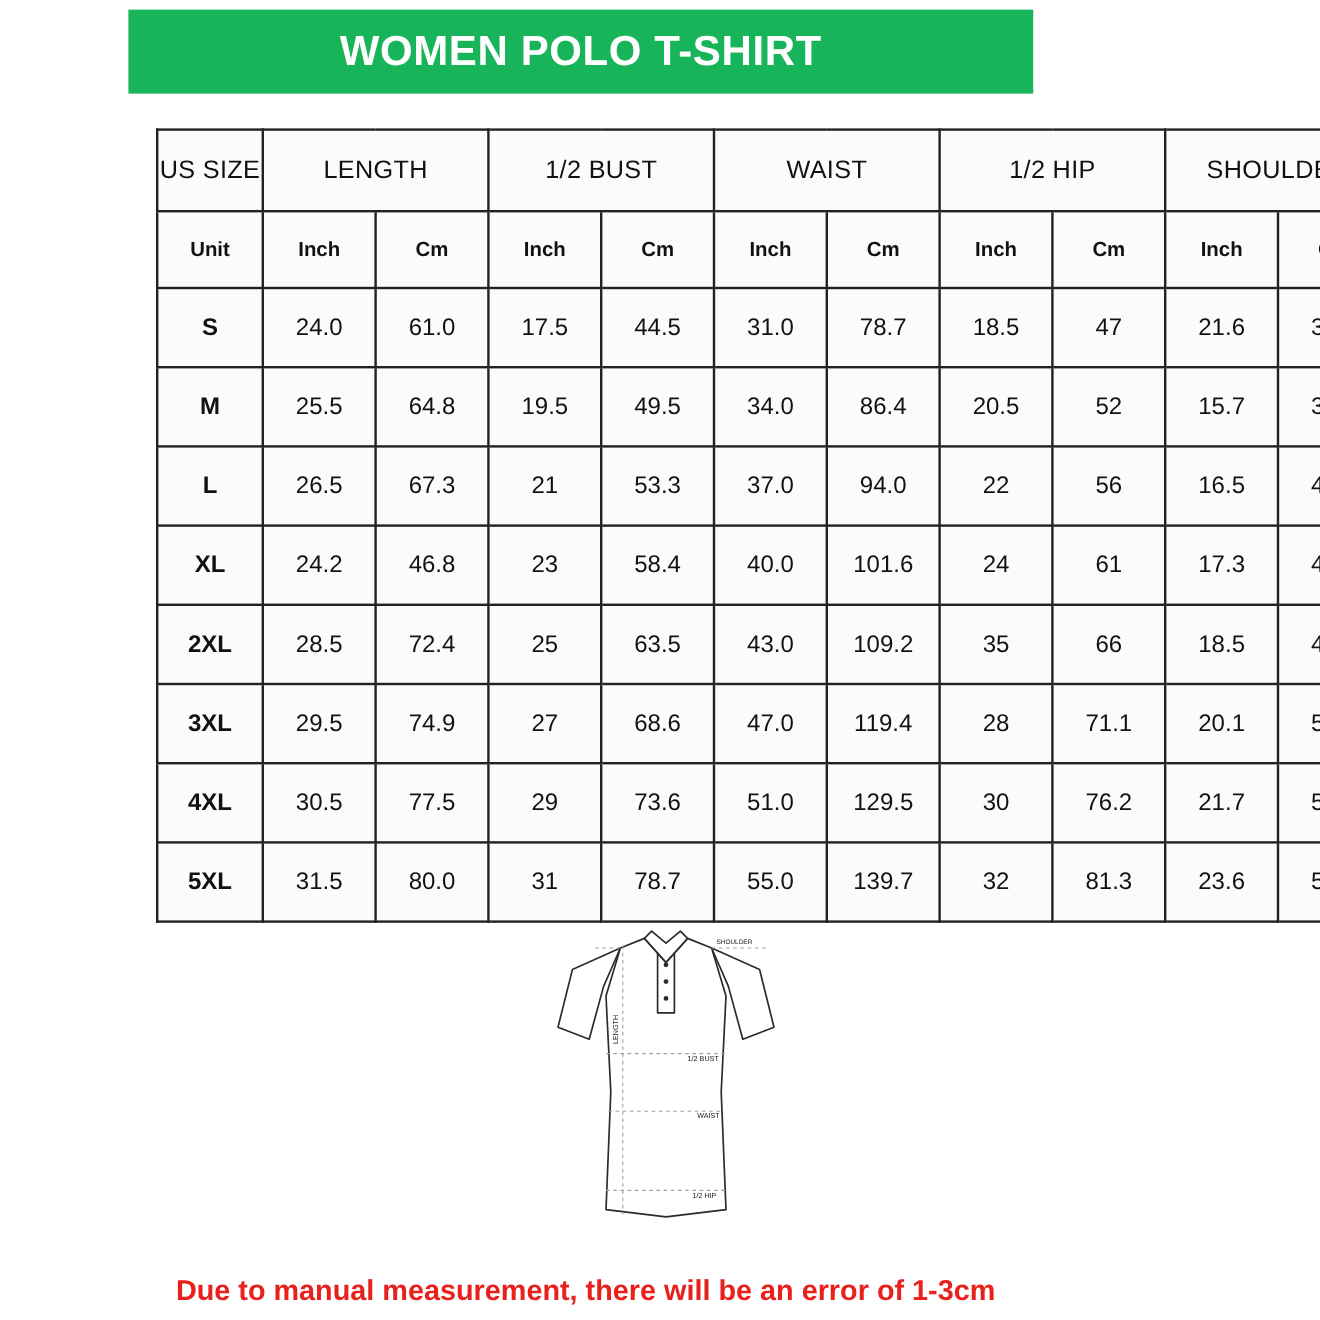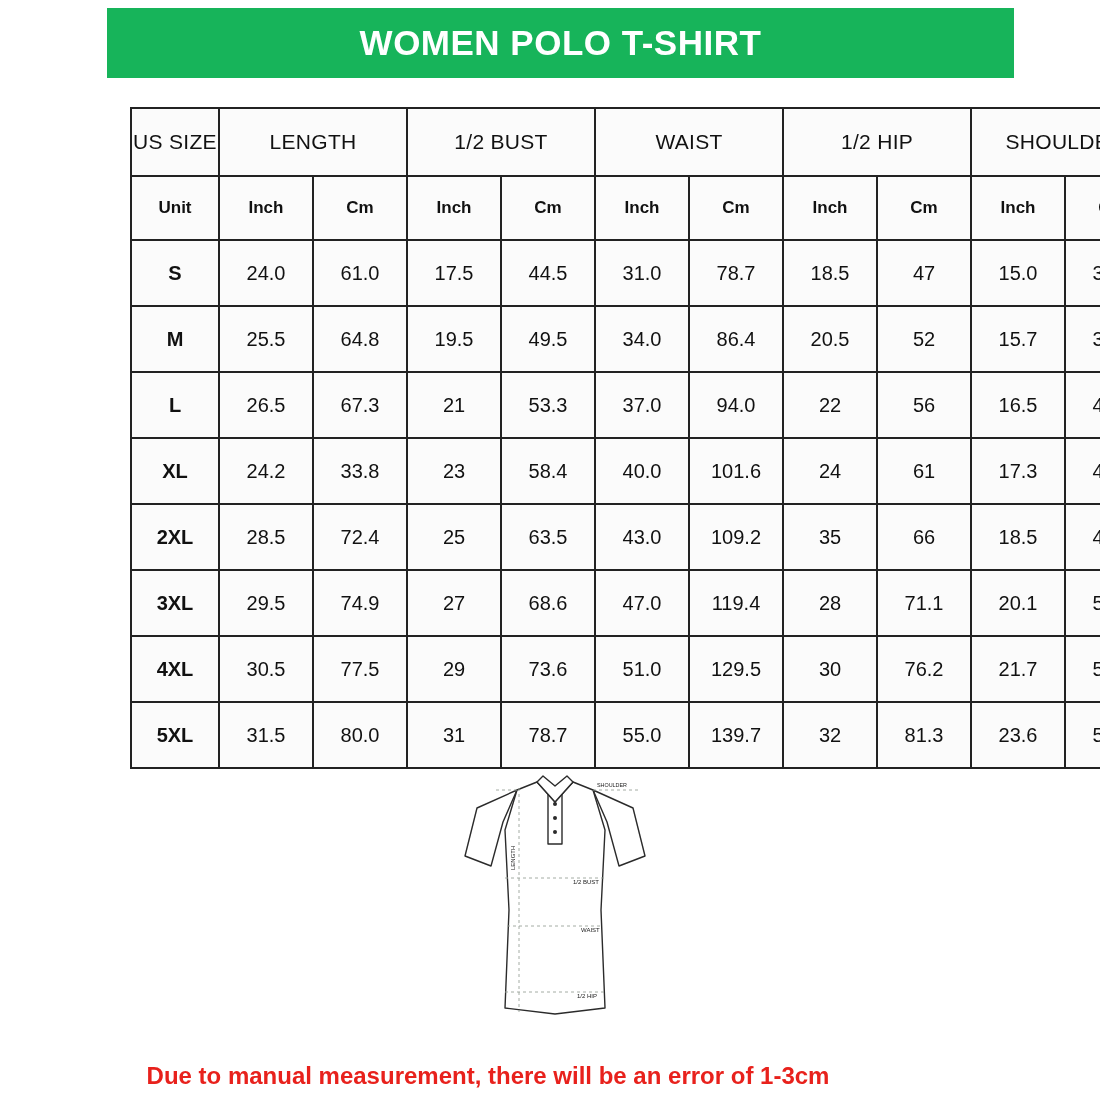--- a/index.html
+++ b/index.html
@@ -19,21 +19,21 @@
     width: 1100px;
     height: 1100px;
     box-sizing: border-box;
   }
 
   
   .banner {
     position: absolute;
     left: 107px;
     top: 8px;
-    width: 907px;
+    width: 754px;
     height: 70px;
     background: #17b45a;
     display: flex;
     align-items: center;
     justify-content: center;
   }
   .banner-title {
     color: #ffffff;
     font-size: 35px;
     font-weight: bold;
@@ -164,21 +164,21 @@
         <tr class="data-row">
           <td class="size-cell">S</td>
           <td>24.0</td>
           <td>61.0</td>
           <td>17.5</td>
           <td>44.5</td>
           <td>31.0</td>
           <td>78.7</td>
           <td>18.5</td>
           <td>47</td>
-          <td>15.0</td>
+          <td>21.6</td>
           <td>38.1</td>
         </tr>
 
         <tr class="data-row">
           <td class="size-cell">M</td>
           <td>25.5</td>
           <td>64.8</td>
           <td>19.5</td>
           <td>49.5</td>
           <td>34.0</td>
@@ -199,21 +199,21 @@
           <td>94.0</td>
           <td>22</td>
           <td>56</td>
           <td>16.5</td>
           <td>41.9</td>
         </tr>
 
         <tr class="data-row">
           <td class="size-cell">XL</td>
           <td>24.2</td>
-          <td>33.8</td>
+          <td>46.8</td>
           <td>23</td>
           <td>58.4</td>
           <td>40.0</td>
           <td>101.6</td>
           <td>24</td>
           <td>61</td>
           <td>17.3</td>
           <td>43.9</td>
         </tr>
 

